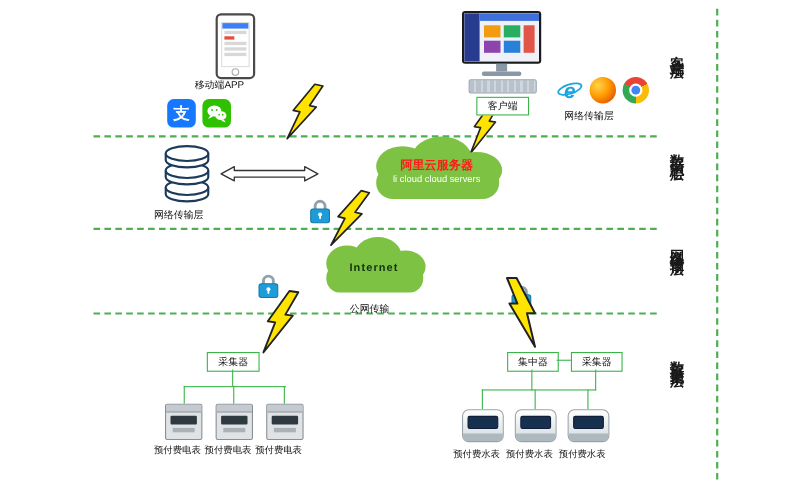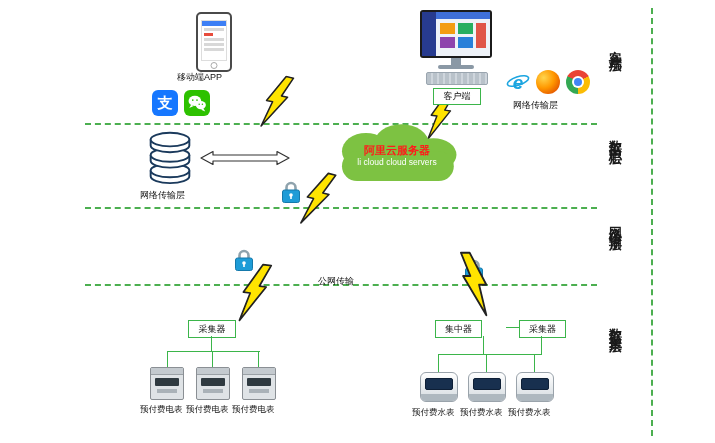--- a/index.html
+++ b/index.html
@@ -196,20 +196,31 @@
     <polygon points="28,2 40,2 27,34 37,34 5,88 15,46 5,46" fill="#FFE400" stroke="#222" stroke-width="2.5" stroke-linejoin="round"></polygon>
   </svg>
 
   <svg class="abs" style="left:234px;top:248px;width:20px;height:24px" viewBox="0 0 20 24">
     <path d="M5.5 11 V7.5 a4.5 4.5 0 0 1 9 0 V11" fill="none" stroke="#8fa3ad" stroke-width="2.6"></path>
     <rect x="1.5" y="10" width="17" height="12.5" rx="2" fill="#1E9CD7" stroke="#1579ab"></rect>
     <circle cx="10" cy="15" r="1.8" fill="#fff"></circle>
       <rect x="9.2" y="15.5" width="1.6" height="3.5" fill="#fff"></rect>
   </svg>
 
+  <div class="cloud" style="left:284px;top:210px;width:112px;height:62px">
+    <svg viewBox="0 0 160 80" preserveAspectRatio="none">
+      <g fill="#7DC242">
+        <ellipse cx="45" cy="38" rx="27" ry="21"></ellipse>
+        <ellipse cx="85" cy="30" rx="31" ry="23"></ellipse>
+        <ellipse cx="121" cy="42" rx="26" ry="19"></ellipse>
+        <rect x="18" y="38" width="126" height="34" rx="17"></rect>
+      </g>
+    </svg>
+    <div class="ct inet-title">Internet</div>
+  </div>
   <div class="lbl" style="left:318px;top:276px;width:70px">公网传输</div>
 
   <svg class="abs" style="left:464px;top:258px;width:20px;height:24px" viewBox="0 0 20 24">
     <path d="M5.5 11 V7.5 a4.5 4.5 0 0 1 9 0 V11" fill="none" stroke="#8fa3ad" stroke-width="2.6"></path>
     <rect x="1.5" y="10" width="17" height="12.5" rx="2" fill="#1E9CD7" stroke="#1579ab"></rect>
     <circle cx="10" cy="15" r="1.8" fill="#fff"></circle>
       <rect x="9.2" y="15.5" width="1.6" height="3.5" fill="#fff"></rect>
   </svg>
 
   <svg class="abs" style="left:240px;top:262px;width:30px;height:62px;transform:rotate(8deg)" viewBox="0 0 44 90">
@@ -239,21 +250,21 @@
     </div>
   <div class="emeter" style="left:242px">
       <div class="etop"></div>
       <div class="escr"></div>
       <div class="ebtn"></div>
     </div>
   <div class="lbl" style="left:140px;top:404px;width:54px;font-size:8.5px">预付费电表</div>
   <div class="lbl" style="left:186px;top:404px;width:54px;font-size:8.5px">预付费电表</div>
   <div class="lbl" style="left:232px;top:404px;width:54px;font-size:8.5px">预付费电表</div>
 
-  <div class="greenbox" style="left:435px;top:320px;width:45px;height:16px">集中器</div>
+  <div class="greenbox" style="left:461px;top:320px;width:45px;height:16px">集中器</div>
   <div class="greenbox" style="left:519px;top:320px;width:45px;height:16px">采集器</div>
 
   <div class="gline" style="left:506px;top:327px;width:13px;height:1px"></div>
   <div class="gline" style="left:483px;top:336px;width:1px;height:19px"></div>
   <div class="gline" style="left:541px;top:336px;width:1px;height:19px"></div>
   <div class="gline" style="left:438px;top:354px;width:104px;height:1px"></div>
   <div class="gline" style="left:438px;top:354px;width:1px;height:18px"></div>
   <div class="gline" style="left:486px;top:354px;width:1px;height:18px"></div>
   <div class="gline" style="left:534px;top:354px;width:1px;height:18px"></div>
 

